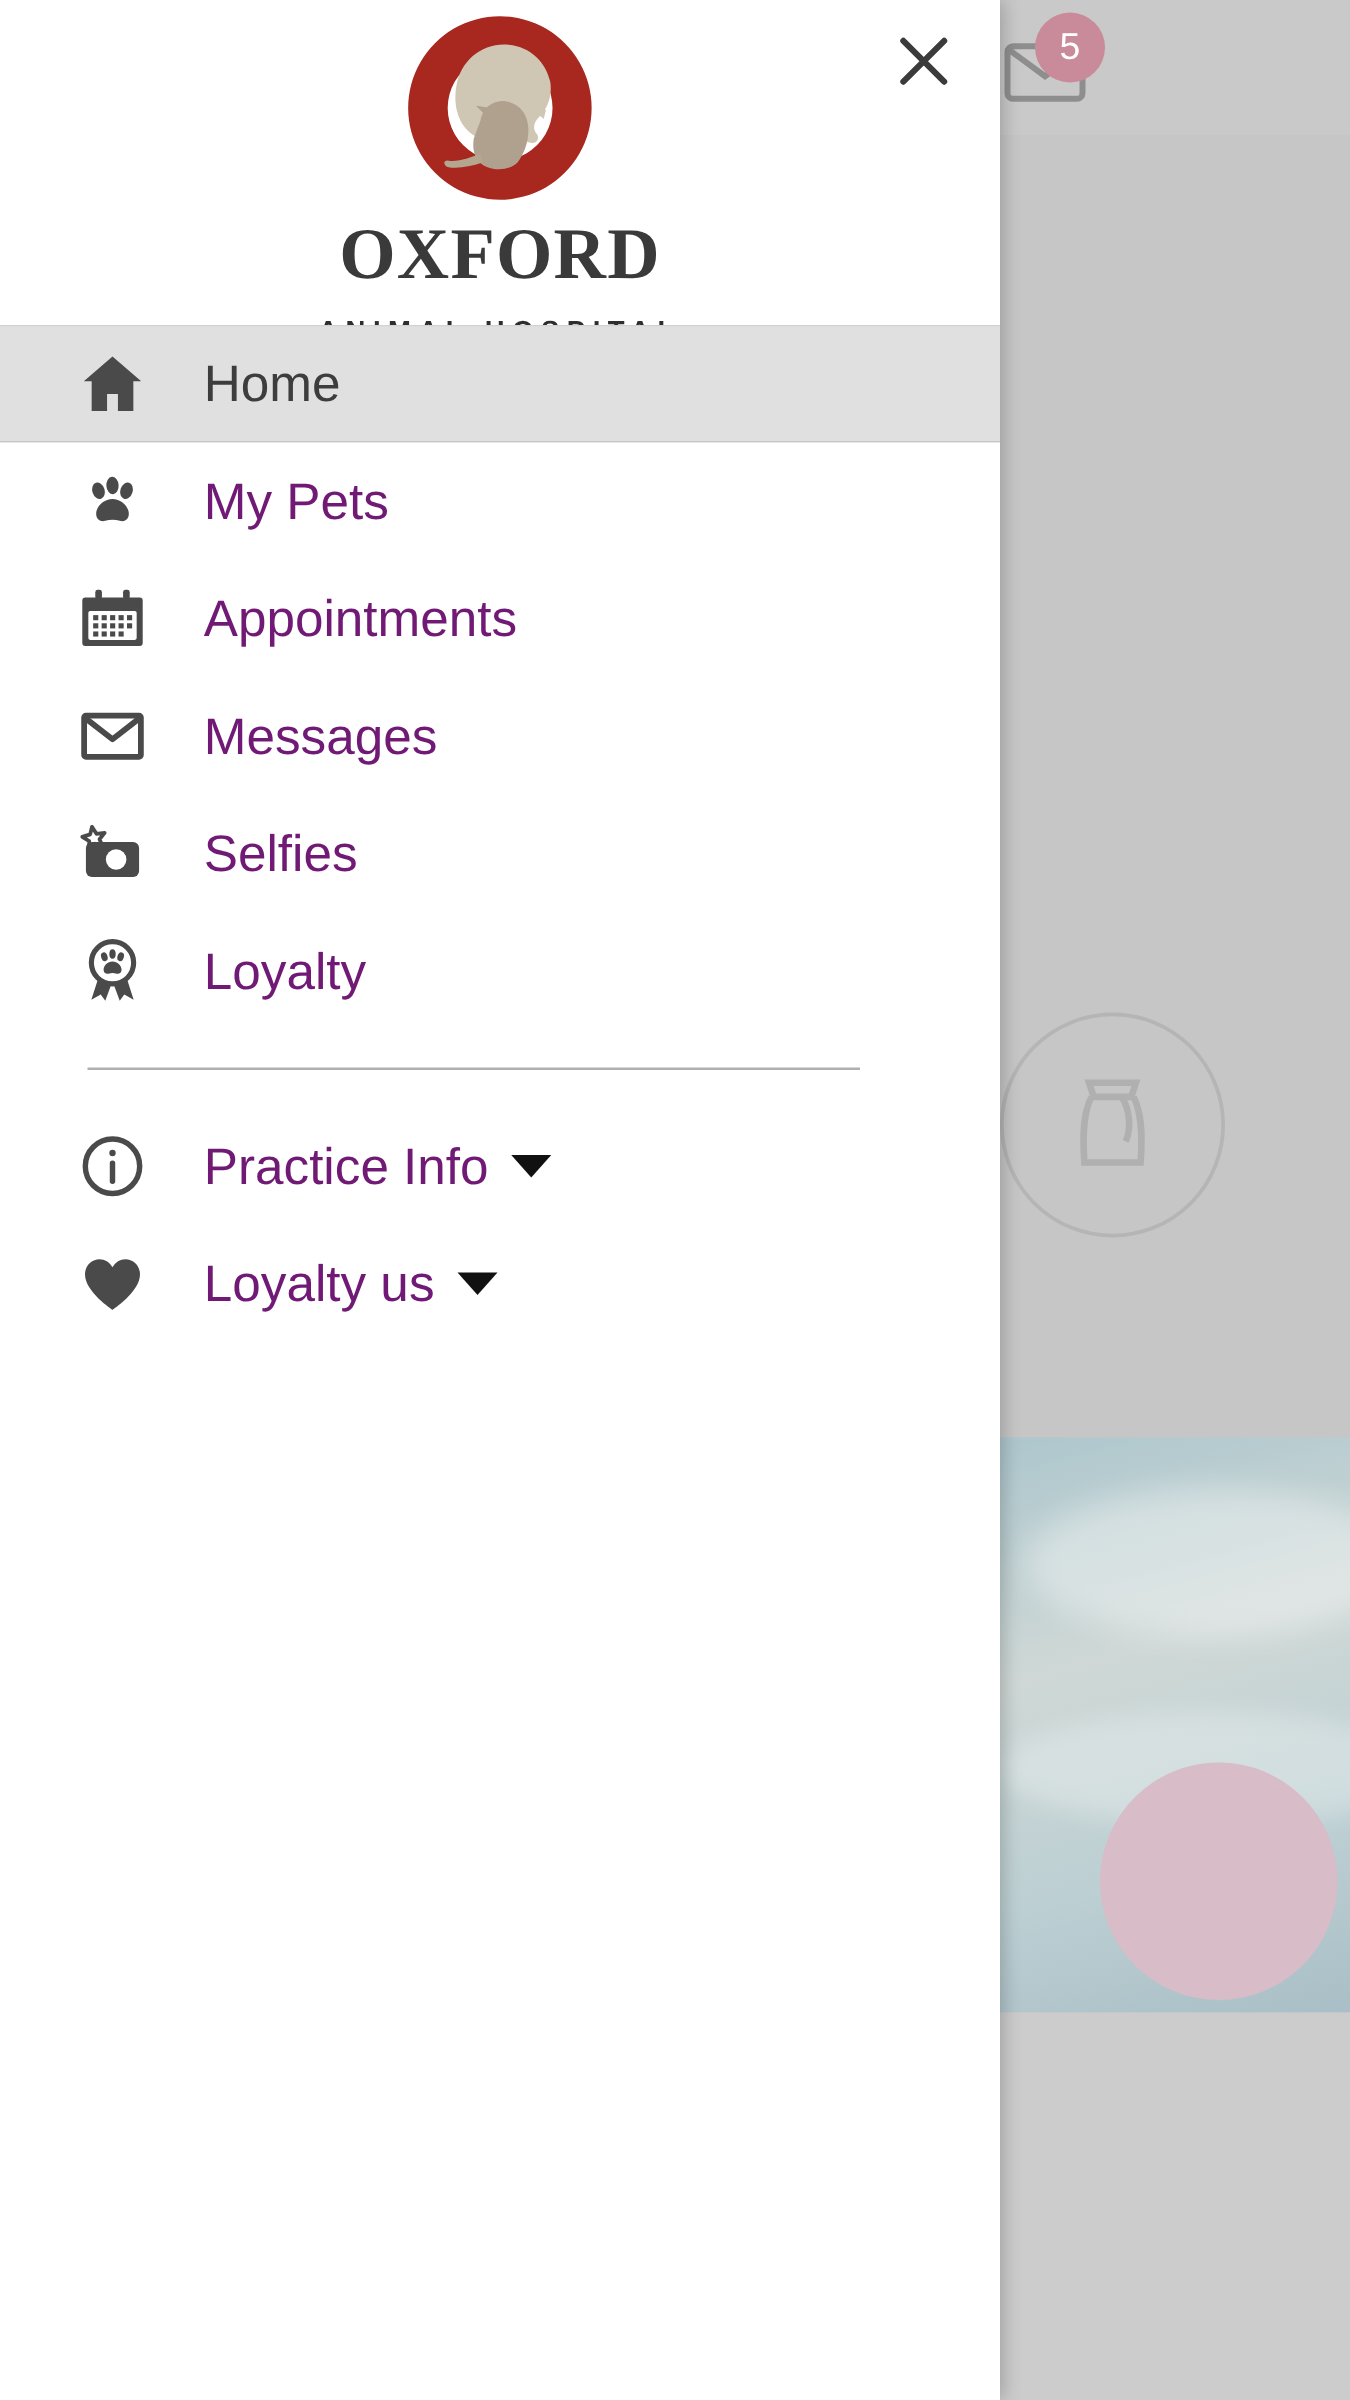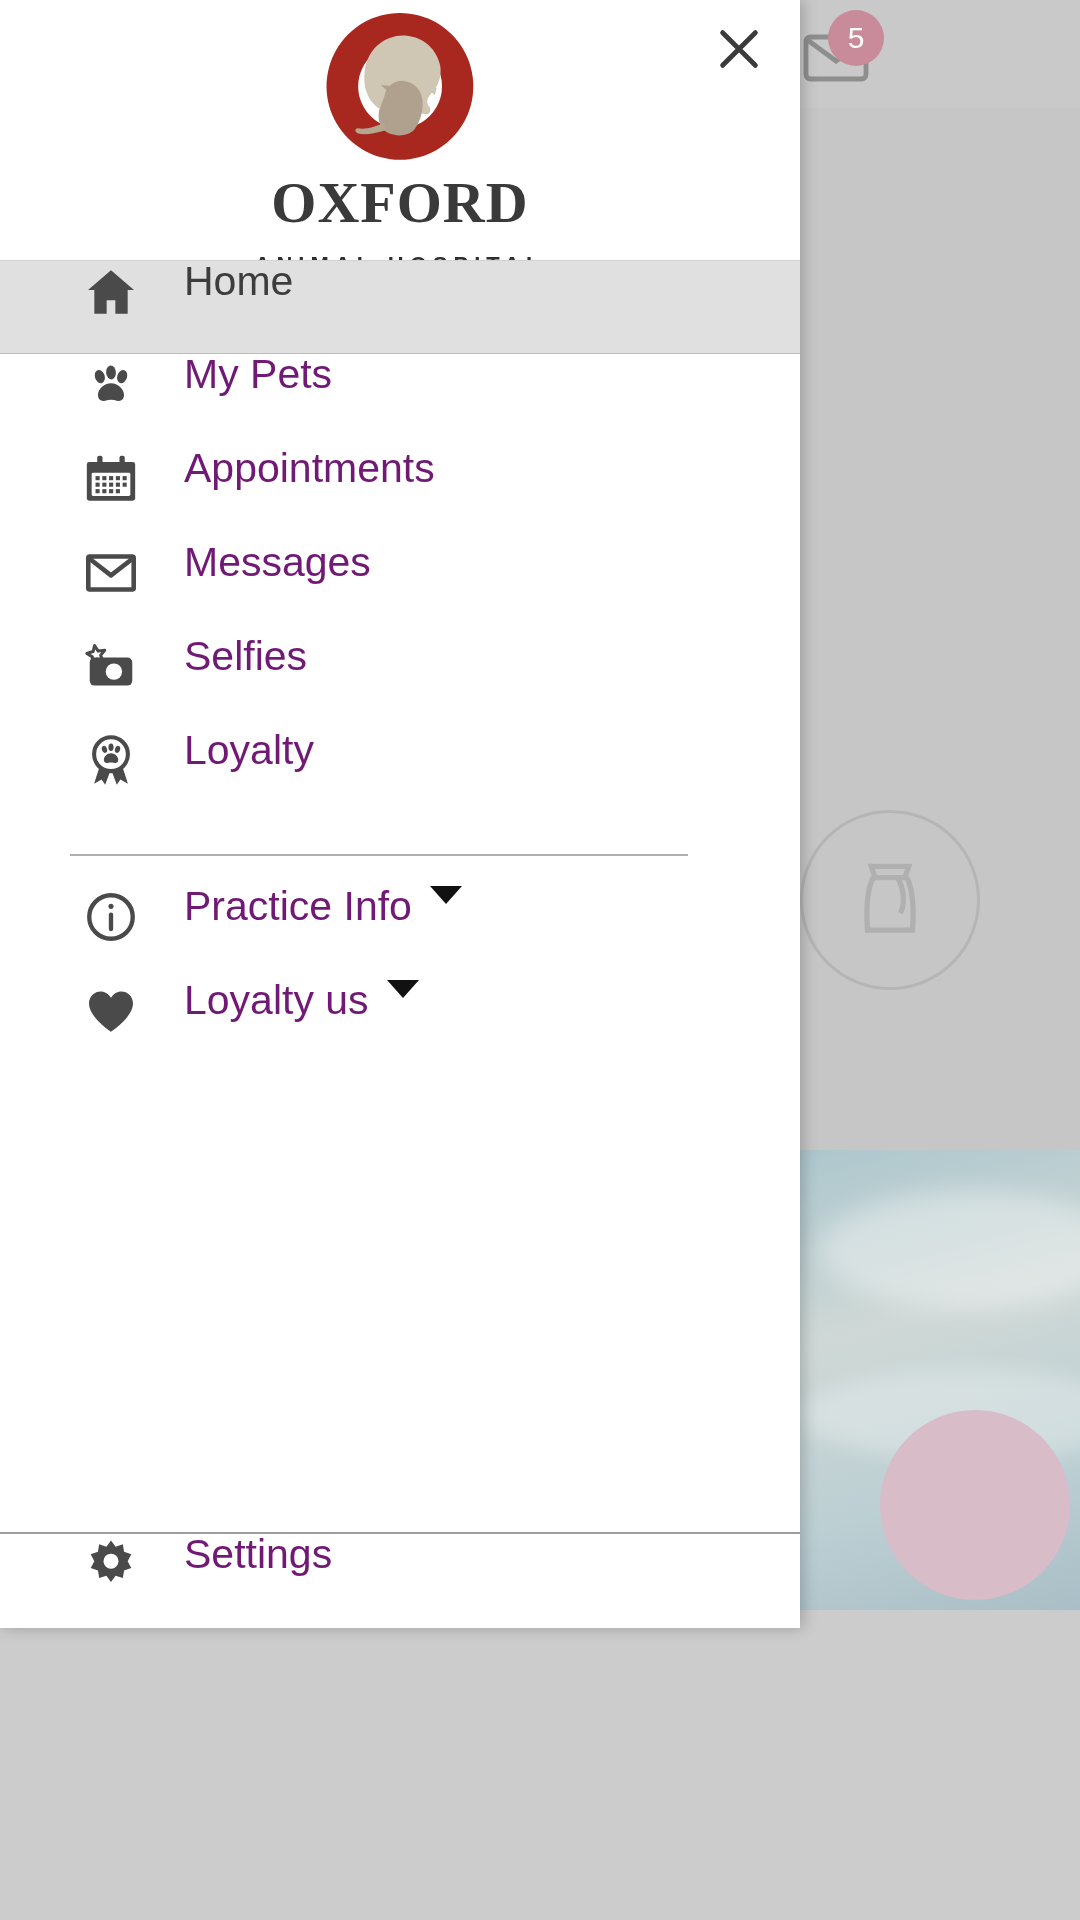--- a/index.html
+++ b/index.html
@@ -63,21 +63,21 @@
     position: absolute; top: 10px; left: 828px;
     width: 56px; height: 56px; border-radius: 50%;
     background: #c98b99;
     display: flex; align-items: center; justify-content: center;
     color: #ffffff; font-size: 30px; font-weight: 400;
   }
 
   
   .drawer {
     position: absolute; top: 0; left: 0;
-    width: 800px; height: 1628px;
+    width: 800px; height: 1920px;
     background: #ffffff;
     box-shadow: 3px 0 14px rgba(0,0,0,0.22);
     display: flex; flex-direction: column;
   }
 
   
   .drawer-header {
     height: 260px; width: 100%;
     display: flex; flex-direction: column;
     align-items: center; justify-content: flex-start;
@@ -102,23 +102,23 @@
     font-weight: bold;
     font-size: 22px;
     letter-spacing: 6px;
     color: #2e2e2e;
     margin-top: 12px;
   }
 
   
   .nav { flex: 1 1 auto; overflow: hidden; }
   .nav-item {
-    display: flex; align-items: flex-start;
+    display: flex; align-items: center;
     height: 94px; width: 100%;
-    padding-left: 80px;
+    padding-left: 59px;
     background: #ffffff;
   }
   .nav-item.selected {
     background: #e0e0e0;
     border-top: 1px solid #d2d2d2;
     border-bottom: 1px solid #bdbdbd;
     box-shadow: 0 2px 4px rgba(0,0,0,0.10);
   }
   .nav-icon {
     width: 62px; height: 62px;
@@ -316,27 +316,15 @@
           </svg>
         </span>
         <span class="nav-label">Loyalty us</span>
         <span class="caret"></span>
       </div>
 
 
       <div class="spacer"></div>
     </div>
 
-    <div class="footer">
-      <div class="footer-divider"></div>
-      <div class="nav-item">
-        <span class="nav-icon">
-          <svg viewBox="0 0 24 24" width="58" height="58" fill="#4a4a4a">
-            <path d="M12 1.9l1.9 2.5 3-1 .5 3.1 3 1.1-1.5 2.8 1.5 2.8-3 1.1-.5 3.1-3-1L12 19l-1.9-2.6-3 1-.5-3.1-3-1.1L5.1 10.4 3.6 7.6l3-1.1.5-3.1 3 1z"></path>
-            <circle cx="12" cy="10.4" r="3.1" fill="#ffffff"></circle>
-          </svg>
-        </span>
-        <span class="nav-label">Settings</span>
-      </div>
-    </div>
 
   </div>
 </div>
 
 </body></html>

